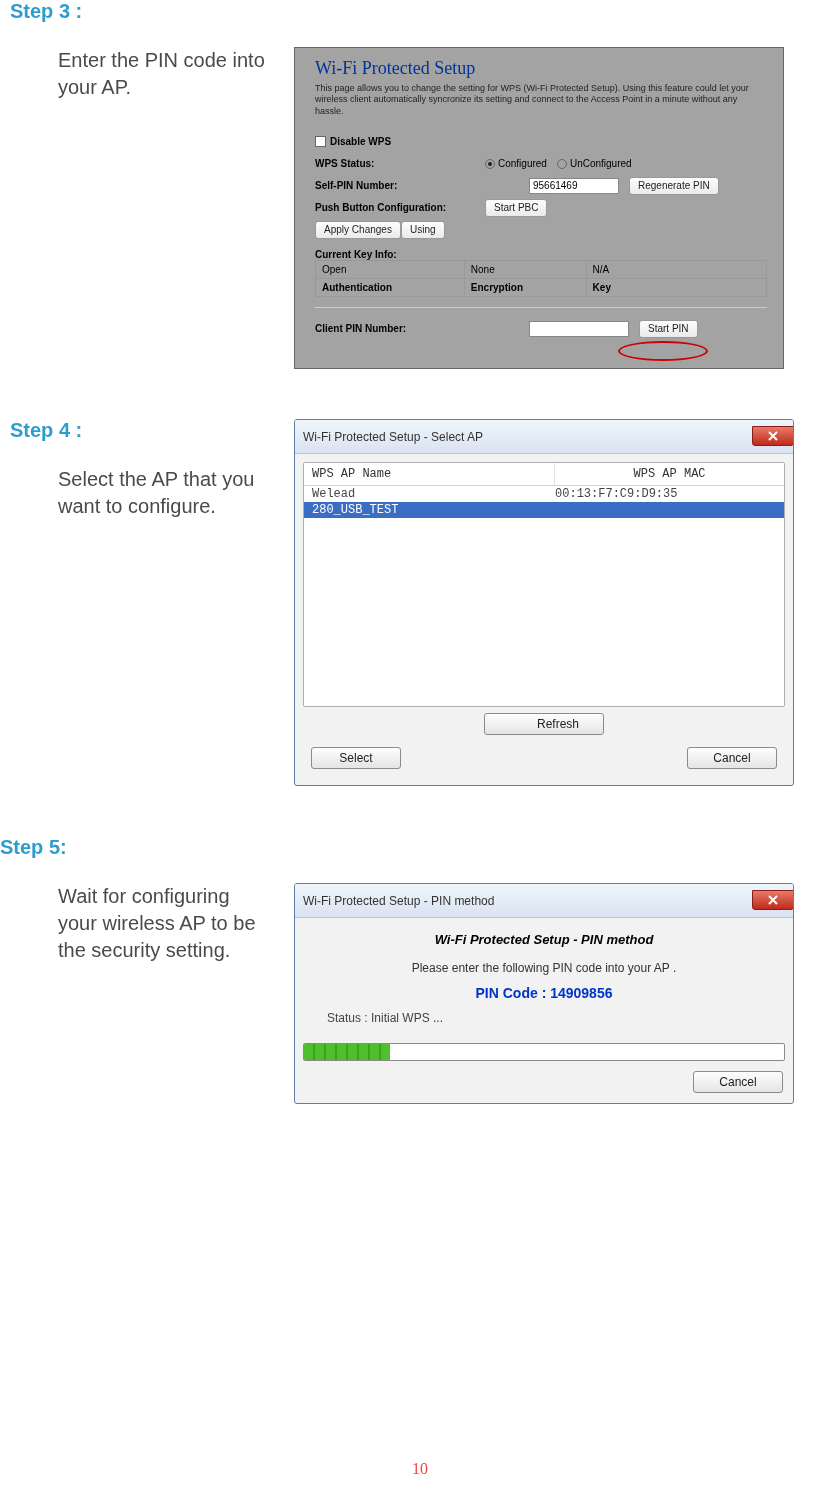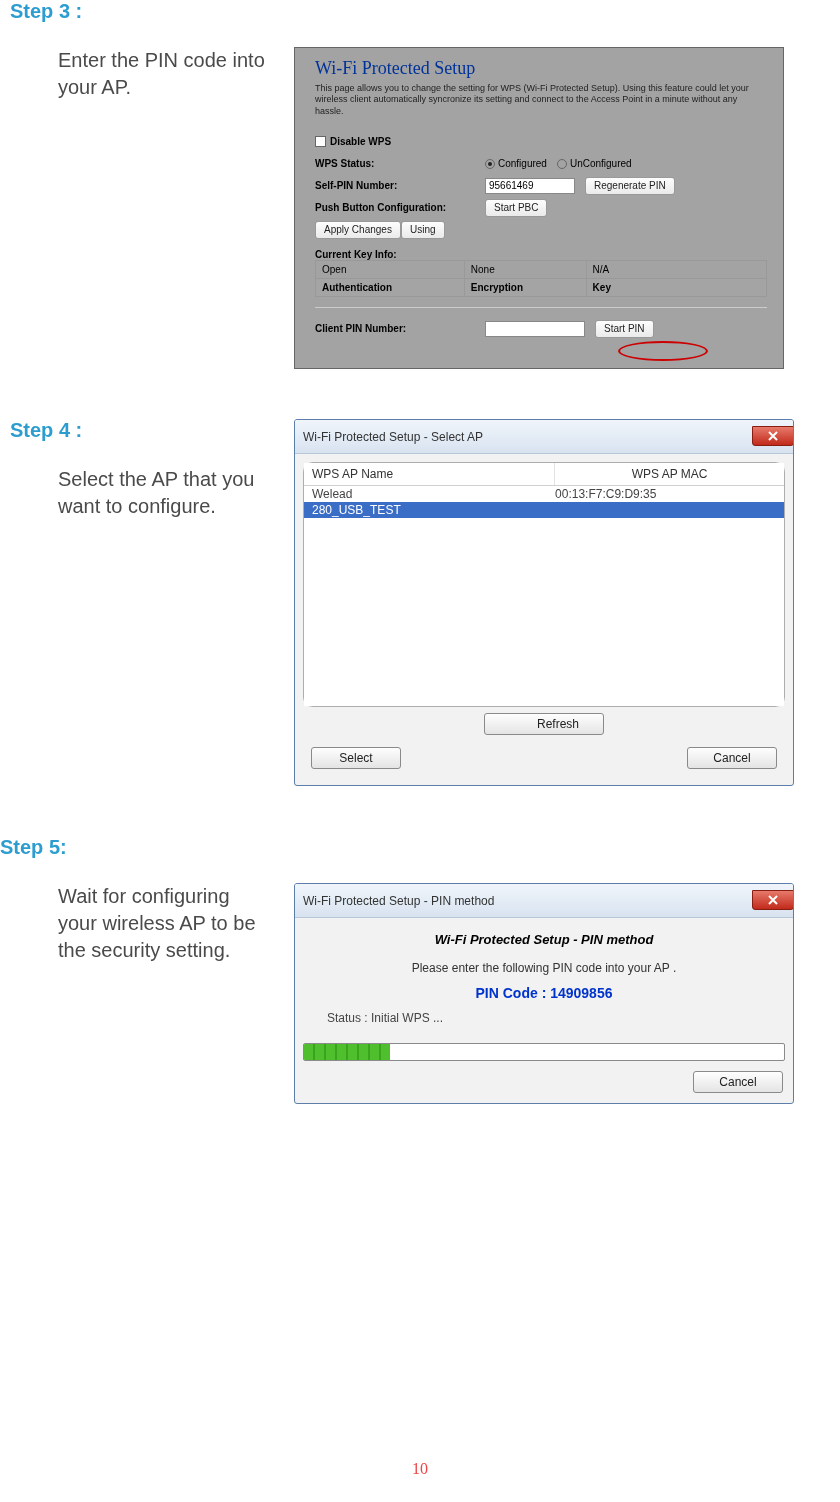--- a/index.html
+++ b/index.html
@@ -46,21 +46,21 @@
     font-family:Verdana,Arial,sans-serif;
     font-size:10px; color:#000;
     padding:10px 16px 10px 20px;
     position:relative;
   }
   .shot1 .h1{font-family:Verdana; font-size:18px; color:var(--title-blue); margin-bottom:4px;}
   .shot1 .desc{font-size:9px; color:#222; line-height:1.25; margin-bottom:14px;}
   .shot1 .row{display:flex;align-items:center; height:22px;}
   .shot1 .lbl{width:170px; font-size:10px;}
   .shot1 .bold{font-weight:700;}
-  .shot1 input[type=text]{height:16px; font-size:10px; border:1px solid #888; padding:0 3px; background:#fff;}
+  .shot1 input[type=text]{height:16px; font-size:10px; border:1px solid #888; padding:0 3px; background:#fff;margin-left:44px;}
   .shot1 .pin-field{width:90px;}
   .shot1 .btn{
     display:inline-flex;align-items:center;justify-content:center;
     height:18px; padding:0 8px;
     border:1px solid var(--btn-border);
     border-radius:3px;
     background:linear-gradient(#fdfdfd,#eaeaea);
     font-size:10px; color:#222;
   }
   .shot1 .radio{width:10px;height:10px;border:1px solid #666;border-radius:50%;display:inline-block;margin-right:3px;vertical-align:middle;}
@@ -86,21 +86,21 @@
   }
   .win .closebtn{
     width:42px; height:20px; margin-top:-2px; margin-right:-1px;
     background:linear-gradient(#e77a6b,#c12a1a);
     border:1px solid #8a1d12; border-bottom-left-radius:3px; border-bottom-right-radius:3px;
     display:flex;align-items:center;justify-content:center; color:#fff;
   }
   .win .closebtn svg{width:10px;height:10px;}
   .win .inner{padding:8px;}
   .win .panel{
-    background:#fff; border:1px solid #adadad; border-radius:10px;
+    background:#fff; border:1px solid #adadad; border-radius:2px;font-family:Liberation Mono, monospace;
   }
   .winbtn{
     display:inline-flex; align-items:center; justify-content:center;
     min-width:90px; height:22px;
     border:1px solid #8a8a8a; border-radius:3px;
     background:linear-gradient(#fefefe,#e4e4e4);
     font-size:12px; color:#222;
   }
   .winbtn.wide{min-width:120px;padding-left:28px;}
 

